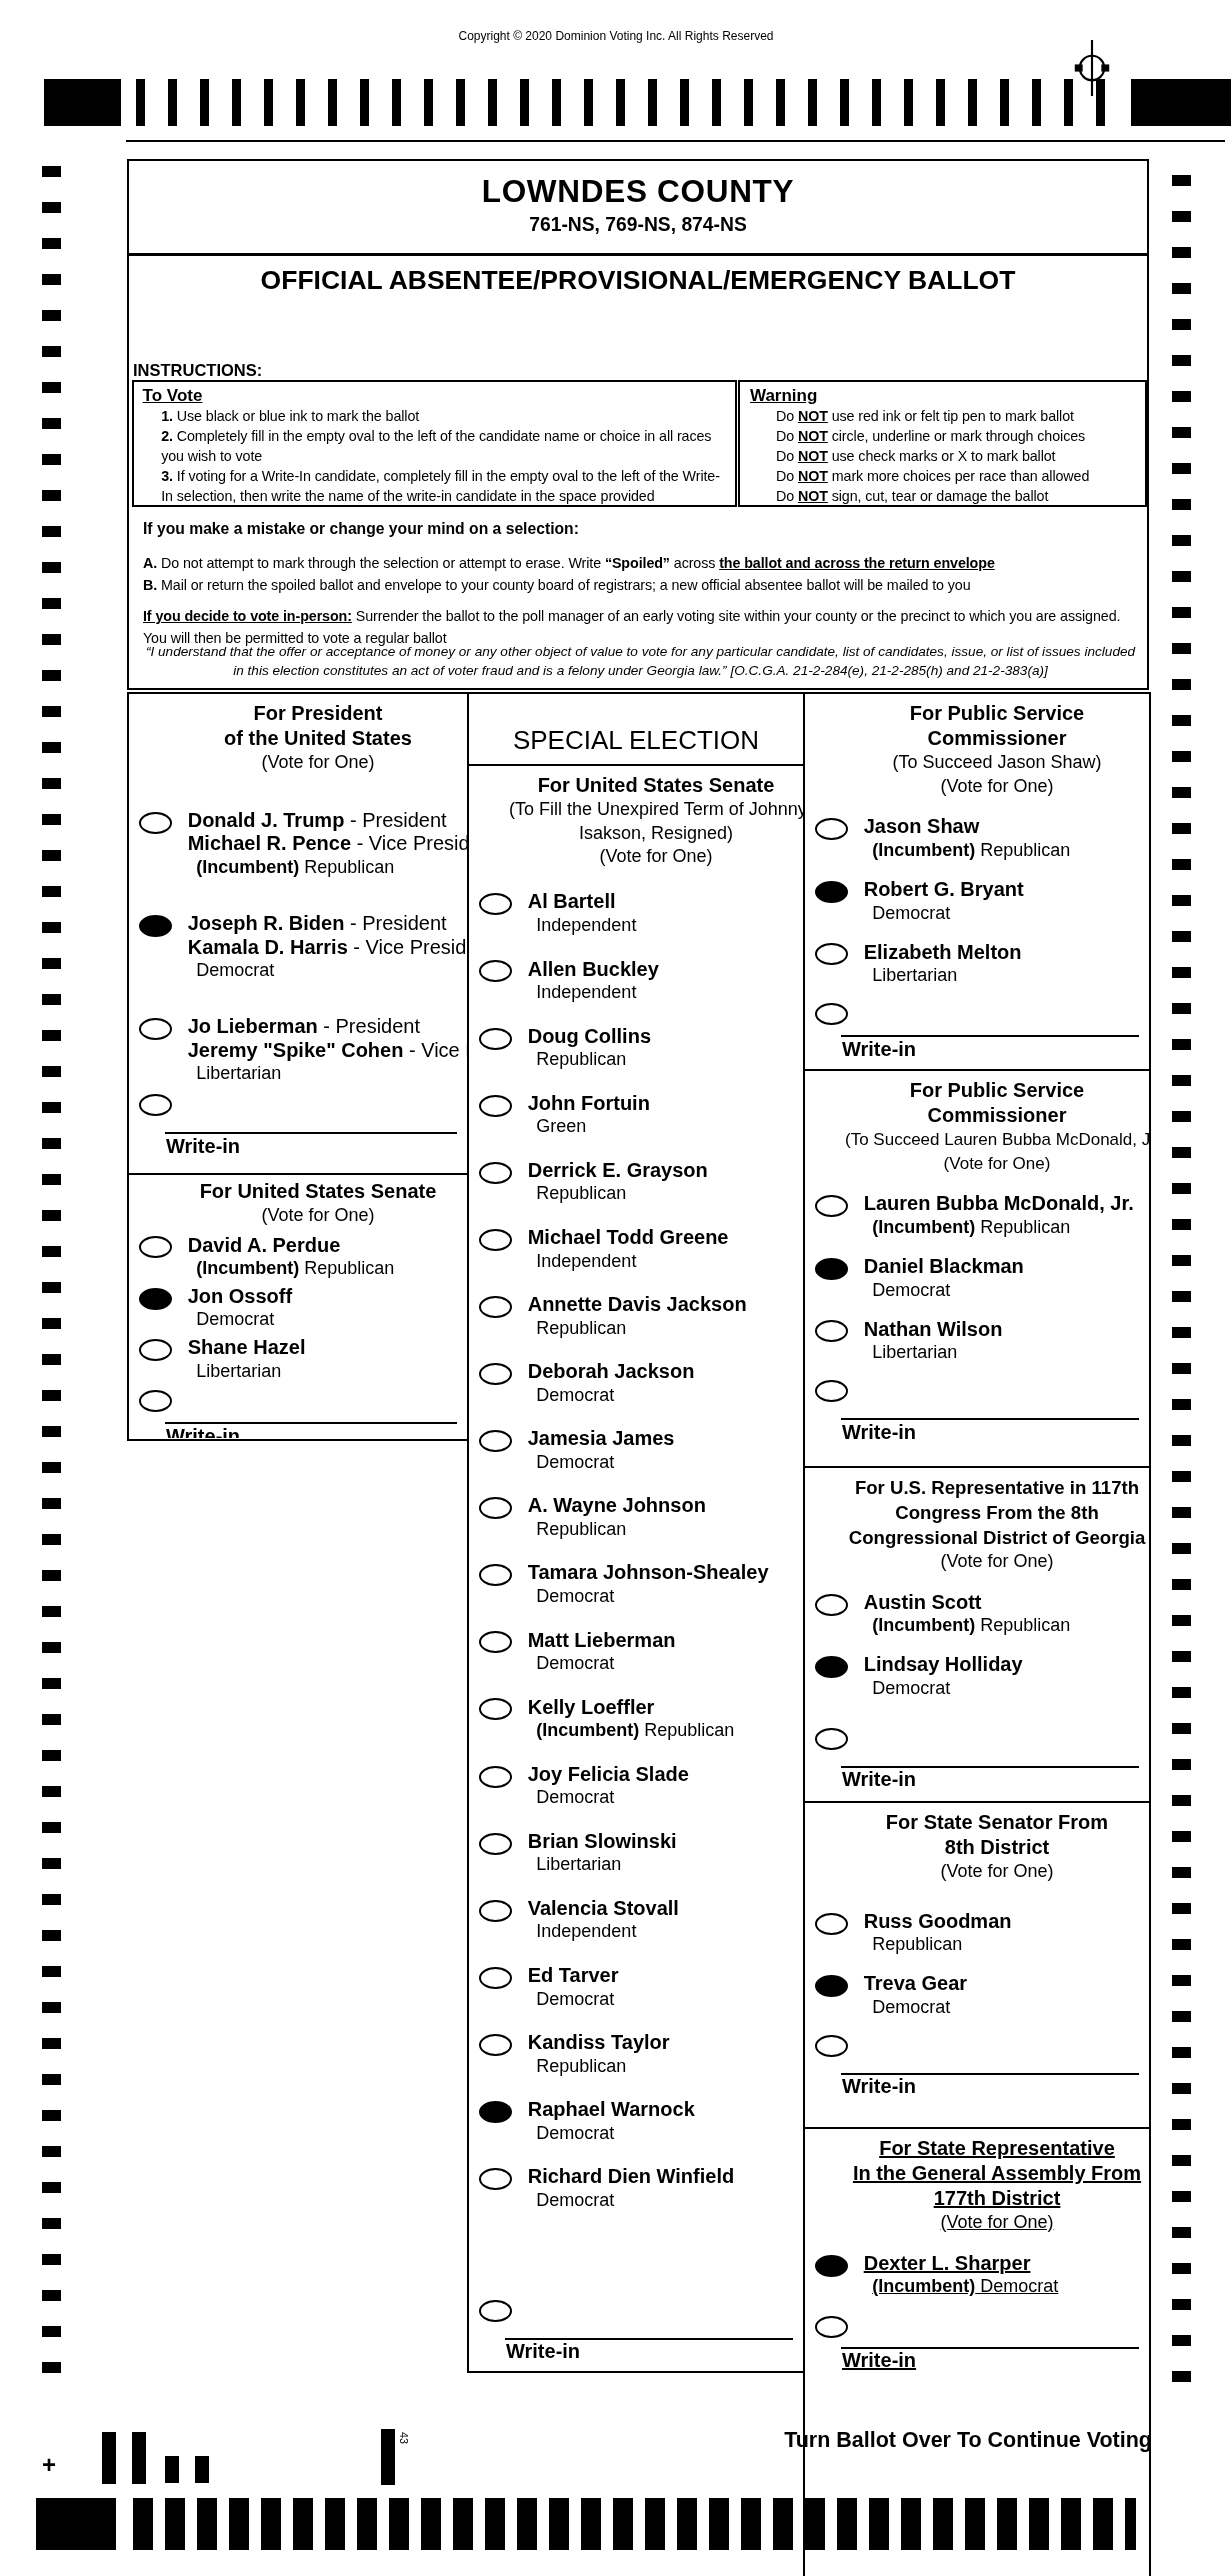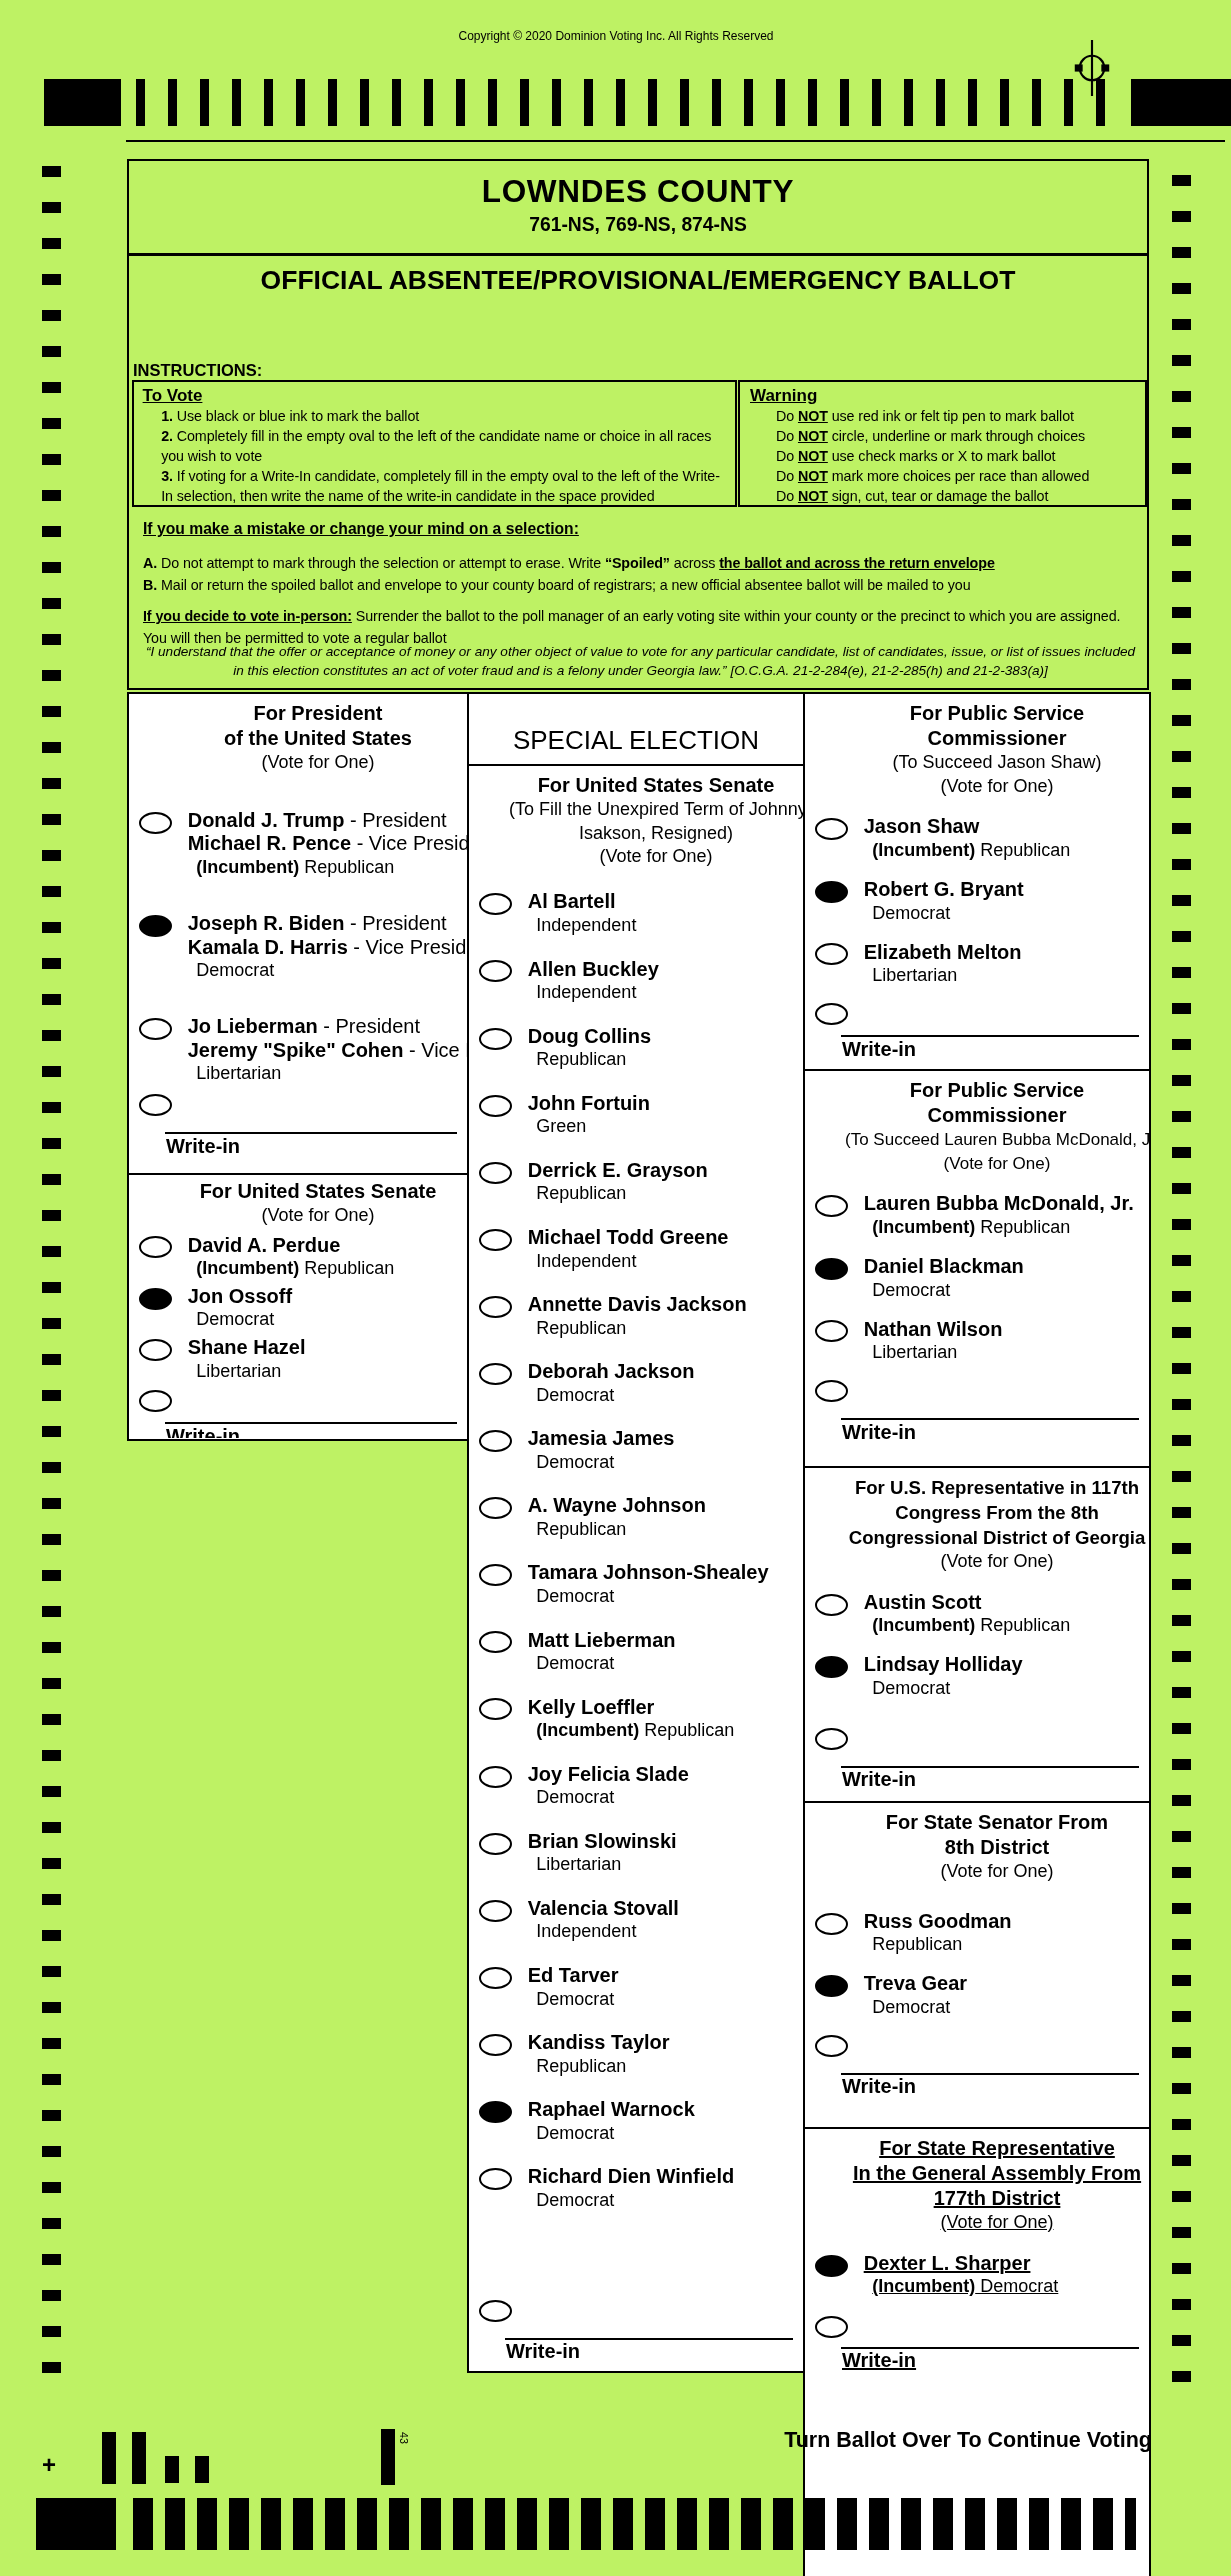--- a/index.html
+++ b/index.html
@@ -1,16 +1,16 @@
 <!DOCTYPE html>
 <html style="font-size:11.5px"><head>
 <meta charset="utf-8">
 <style>
   html,body{margin:0;padding:0;background:#e8e8e8;}
-  .page{position:relative;width:1232px;height:2576px;background:#bef264;margin:0 auto;
+  .page{position:relative;width:1232px;height:2576px;background:#ffffff;margin:0 auto;
         font-family:"Liberation Sans", sans-serif;color:#000;overflow:hidden;}
   .abs{position:absolute;}
   .b{font-weight:bold;}
   .u{text-decoration:underline;}
 
   
   .copyright{top:29px;left:0;width:100%;text-align:center;font-size:12px;}
   .reg-mark{left:1069px;top:40px;}
   .band-sq-left{left:44px;top:79px;width:77px;height:47px;background:#000;}
   .band-bars-top{left:136px;top:79px;width:991px;height:47px;
@@ -47,21 +47,21 @@
   .instr-label{left:133px;top:361px;font-size:16.5px;font-weight:bold;}
   .tovote-box{left:132px;top:380px;width:605px;height:127px;border:2.1px solid #000;
       box-sizing:border-box;padding:2.9px 7.2px 0 8.6px;overflow:hidden;}
   .warning-box{left:738px;top:380px;width:409px;height:127px;border:2.1px solid #000;
       box-sizing:border-box;padding:2.9px 7.2px 0 10px;overflow:hidden;}
   .box-title{font-size:17px;font-weight:bold;text-decoration:underline;line-height:21.5px;}
   .instr-item{font-size:14.3px;line-height:20px;letter-spacing:-0.1px;}
   .tovote-box .instr-item{margin-left:18.6px;}
   .warning-box .instr-item{margin-left:26px;white-space:nowrap;}
   .mistake{left:143px;top:520px;width:996px;}
-  .mistake-title{font-size:15.7px;font-weight:bold;text-decoration:underline;margin-bottom:14.3px;}
+  .mistake-title{font-size:15.7px;font-weight:bold;margin-bottom:14.3px;}
   .mistake-line{font-size:14.3px;line-height:22px;white-space:nowrap;letter-spacing:-0.1px;}
   .in-person{font-size:14.3px;line-height:21.5px;margin-top:10px;letter-spacing:-0.1px;}
   .fine-print{left:140px;top:643px;width:1001px;text-align:center;font-style:italic;
       font-size:13.6px;line-height:18.6px;}
 
   
   .col{position:absolute;top:692px;border:2.1px solid #000;box-sizing:border-box;
       background:#fff;overflow:hidden;}
   .col-left{left:127px;width:342px;height:749px;}
   .col-middle{left:467px;width:338px;height:1681px;}

